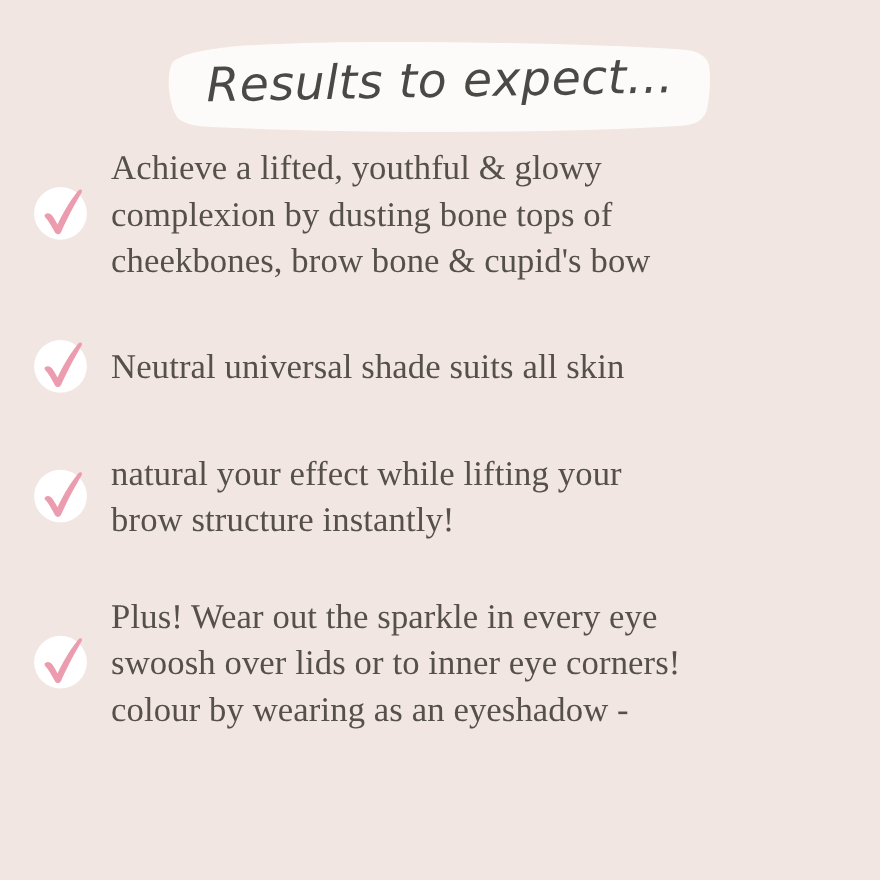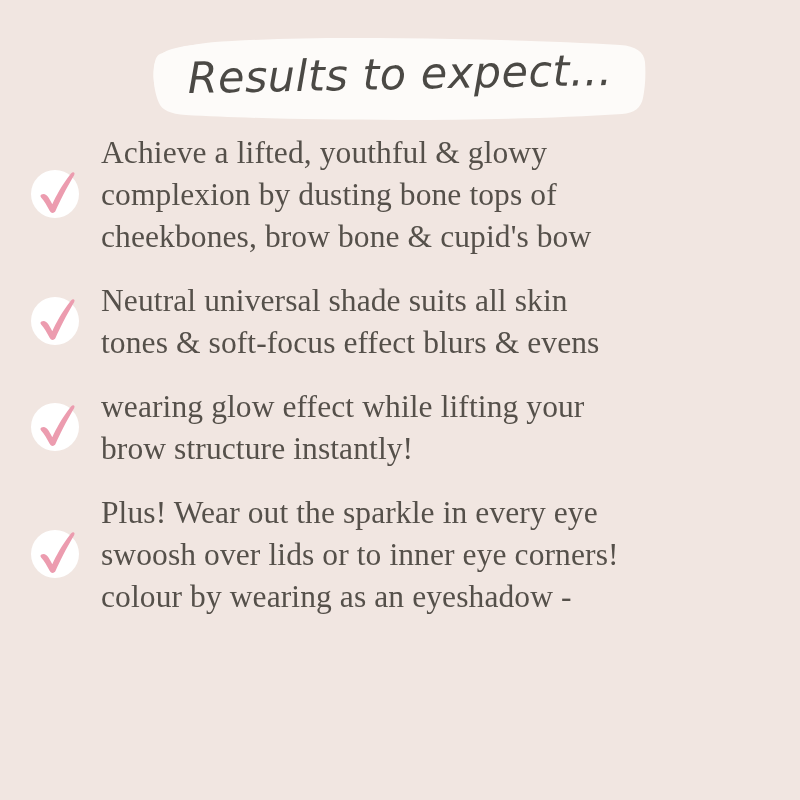--- a/index.html
+++ b/index.html
@@ -62,21 +62,21 @@
     left: 0;
     top: 128px;
     width: 800px;
   }
   .bullet-row {
     display: flex;
     align-items: center;
     padding: 0 0 0 26px;
   }
   .bullet-row.gap0 { margin-top: 0px; }
-  .bullet-row.gap1 { margin-top: 18px; }
+  .bullet-row.gap1 { margin-top: 42px; }
 
   .check-icon {
     position: relative;
     flex: 0 0 auto;
     width: 62px;
     height: 62px;
     margin-top: 2px;
     margin-right: 13px;
   }
   .check-icon svg {
@@ -155,36 +155,35 @@
         <svg viewBox="0 0 62 62">
           <circle cx="29" cy="31" r="24" fill="#FFFFFF"></circle>
           <path d="M15.5,31.5 C18,30 20.5,31.5 22.5,34.5 C24,36.8 25.2,39 26.3,41.2
                    C30,33 36,22 45,10.5 C47,8.3 49.5,9.4 48.2,12
                    C40,26 33.5,38.8 29.6,47.8 C28.3,50.6 25.2,50.6 23.8,48
                    C21,42.8 18.2,37.6 15.1,34.4 C14.1,33.3 14.4,32.1 15.5,31.5 Z" fill="#EC9CAF"></path>
         </svg>
       </span>
       <div class="bullet-text">
         <span class="ln">Neutral universal shade suits all skin</span>
-        <span class="ln">tones &amp; soft-focus effect blurs &amp; evens</span>
       </div>
     </div>
 
     <div class="bullet-row gap1">
       <span class="check-icon">
         <svg viewBox="0 0 62 62">
           <circle cx="29" cy="31" r="24" fill="#FFFFFF"></circle>
           <path d="M15.5,31.5 C18,30 20.5,31.5 22.5,34.5 C24,36.8 25.2,39 26.3,41.2
                    C30,33 36,22 45,10.5 C47,8.3 49.5,9.4 48.2,12
                    C40,26 33.5,38.8 29.6,47.8 C28.3,50.6 25.2,50.6 23.8,48
                    C21,42.8 18.2,37.6 15.1,34.4 C14.1,33.3 14.4,32.1 15.5,31.5 Z" fill="#EC9CAF"></path>
         </svg>
       </span>
       <div class="bullet-text">
-        <span class="ln">wearing glow effect while lifting your</span>
+        <span class="ln">natural your effect while lifting your</span>
         <span class="ln">brow structure instantly!</span>
       </div>
     </div>
 
     <div class="bullet-row gap1">
       <span class="check-icon">
         <svg viewBox="0 0 62 62">
           <circle cx="29" cy="31" r="24" fill="#FFFFFF"></circle>
           <path d="M15.5,31.5 C18,30 20.5,31.5 22.5,34.5 C24,36.8 25.2,39 26.3,41.2
                    C30,33 36,22 45,10.5 C47,8.3 49.5,9.4 48.2,12

